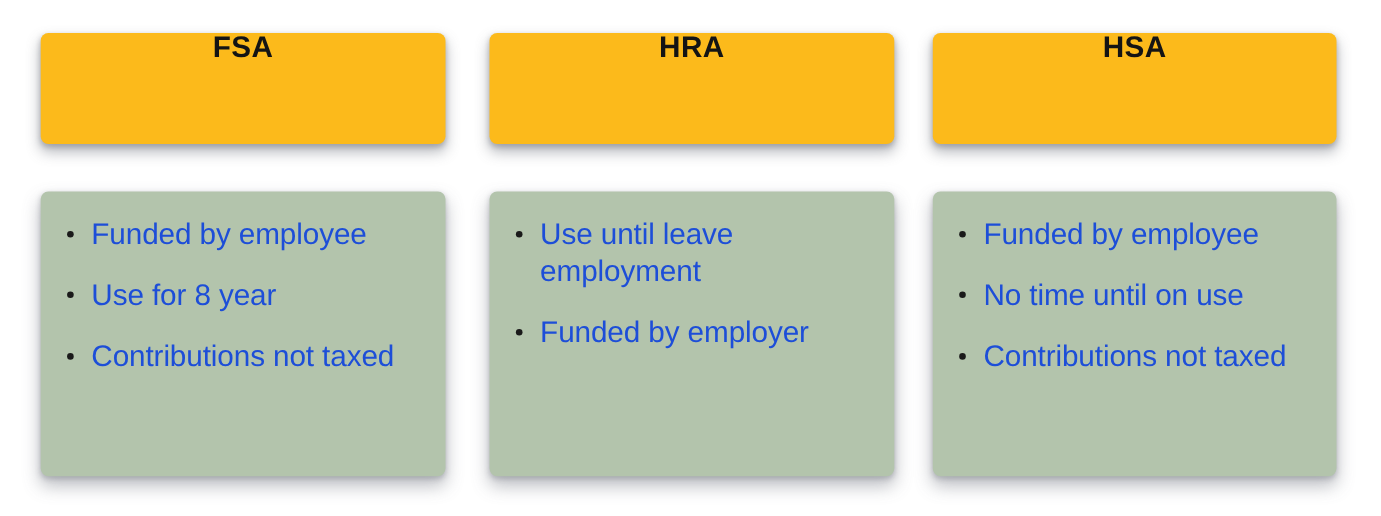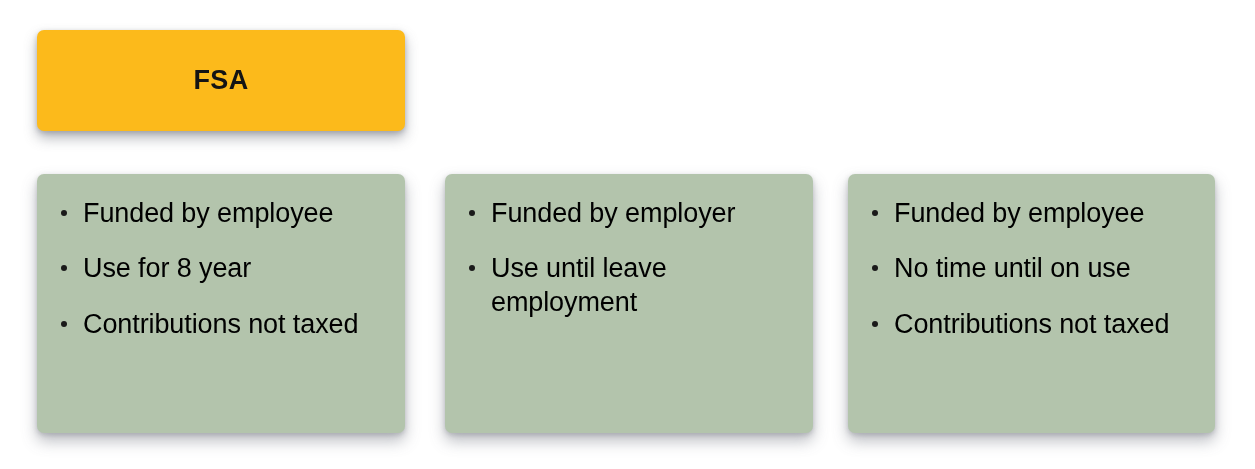--- a/index.html
+++ b/index.html
@@ -38,21 +38,21 @@
   .header-box {
     position: absolute;
     top: 30px;
     left: 0;
     width: 100%;
     height: 101px;
     background: #fcba1b;
     border-radius: 7px;
     box-sizing: border-box;
     display: flex;
-    align-items: center;
+    align-items: flex-start;
     justify-content: center;
     box-shadow: 0 7px 13px rgba(96,100,112,0.46),
                 0 2px 5px rgba(96,100,112,0.32);
   }
   .header-label {
     font-size: 27px;
     font-weight: bold;
     color: #141414;
     letter-spacing: 0.4px;
     line-height: 1;
@@ -78,21 +78,21 @@
     list-style: none;
     margin: 0;
     padding: 0;
   }
   .bullet-item {
     position: relative;
     padding-left: 26px;
     margin: 0 0 22px 0;
     font-size: 27px;
     line-height: 1.24;
-    color: #000000;
+    color: #1d4ed8;
     letter-spacing: -0.1px;
   }
   .bullet-item:last-child {
     margin-bottom: 0;
   }
   .bullet-dot {
     position: absolute;
     left: 4px;
     top: 13px;
     width: 6px;
@@ -125,35 +125,41 @@
         </li>
         <li class="bullet-item">
           <span class="bullet-dot"></span>
           <span class="bullet-text">Contributions not taxed</span>
         </li>
       </ul>
     </div>
   </div>
 
   <div class="column col-1">
+    <div class="header-box">
+      <span class="header-label">HRA</span>
+    </div>
     <div class="body-box">
       <ul class="bullet-list">
         <li class="bullet-item">
           <span class="bullet-dot"></span>
-          <span class="bullet-text">Funded by employer</span>
+          <span class="bullet-text">Use until leave employment</span>
         </li>
         <li class="bullet-item">
           <span class="bullet-dot"></span>
-          <span class="bullet-text">Use until leave employment</span>
+          <span class="bullet-text">Funded by employer</span>
         </li>
       </ul>
     </div>
   </div>
 
   <div class="column col-2">
+    <div class="header-box">
+      <span class="header-label">HSA</span>
+    </div>
     <div class="body-box">
       <ul class="bullet-list">
         <li class="bullet-item">
           <span class="bullet-dot"></span>
           <span class="bullet-text">Funded by employee</span>
         </li>
         <li class="bullet-item">
           <span class="bullet-dot"></span>
           <span class="bullet-text">No time until on use</span>
         </li>

